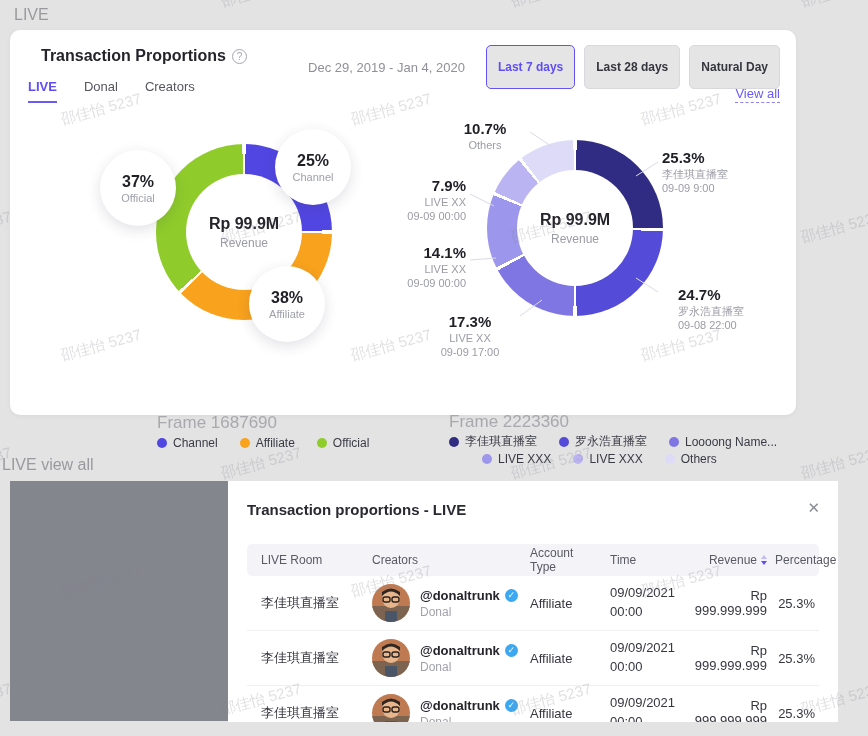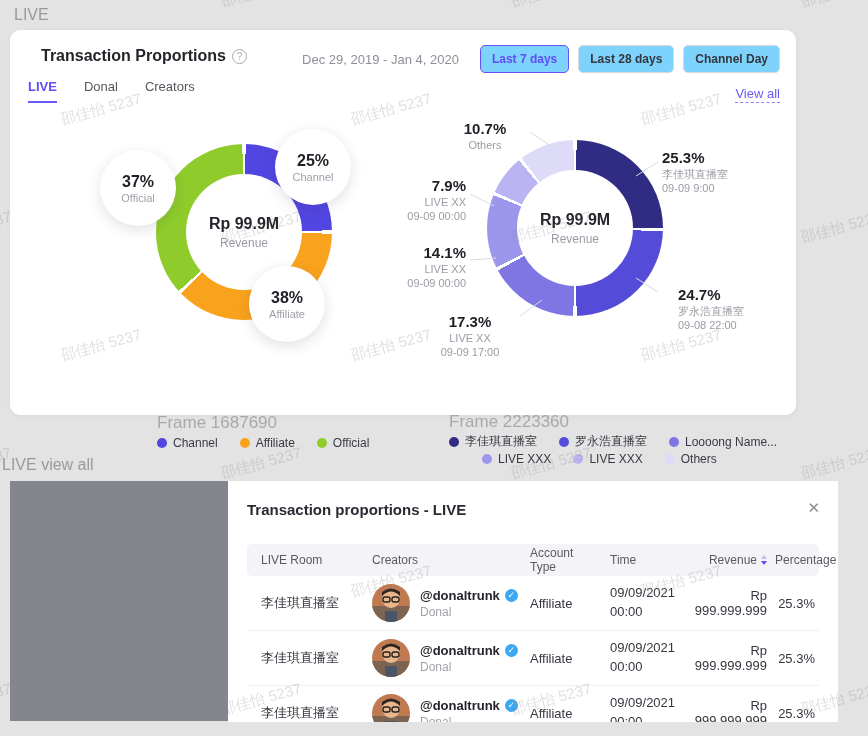--- a/index.html
+++ b/index.html
@@ -13,21 +13,21 @@
   .section-label { position:absolute; font-size:16px; color:#9a9a9e; }
   #lbl-top { left:14px; top:6px; }
   #lbl-bottom { left:2px; top:456px; }
 
   
   .card { position:absolute; left:10px; top:30px; width:786px; height:385px; background:#fff; border-radius:10px; box-shadow:0 1px 5px rgba(0,0,0,.05); }
   .card-title { position:absolute; left:18px; top:17px; font-size:16px; font-weight:700; color:#26242b; display:flex; align-items:center; gap:6px;margin-left:13px; }
   .help-icon { width:15px; height:15px; border:1px solid #a6a6b0; border-radius:50%; color:#a6a6b0; font-size:10px; font-weight:400; display:flex; align-items:center; justify-content:center; }
   .controls { position:absolute; right:16px; top:15px; display:flex; align-items:center; gap:9px; }
   .date-range { font-size:13px; color:#8f8f99; margin-right:12px; }
-  .range-btn { height:28px; padding:4px 11px; background:#7dd3fc; border:1px solid #d8d8de; border-radius:5px; font-size:12px; font-weight:600; color:#35353e; display:flex; align-items:center; cursor:pointer; }
+  .range-btn { height:44px; padding:4px 11px; background:#e5e5e5; border:1px solid #d8d8de; border-radius:5px; font-size:12px; font-weight:600; color:#35353e; display:flex; align-items:center; cursor:pointer; }
   .range-btn.active { border:1.5px solid #6353f6; color:#5f4df5; }
   .tabs { position:absolute; left:18px; top:49px; display:flex; gap:27px; }
   .tab { font-size:13px; color:#55555e; padding-bottom:7px; cursor:pointer; }
   .tab.active { color:#5f4df5; font-weight:700; border-bottom:2px solid #6a5bf7; }
   .view-all { position:absolute; right:16px; top:56px; font-size:13px; color:#6a5bf7; border-bottom:1px dashed #8c80f8; padding-bottom:1px; cursor:pointer; }
 
   
   .donut { position:absolute; width:176px; height:176px; border-radius:50%; }
   #donut-left { left:146px; top:114px; }
   #donut-right { left:477px; top:110px; }
@@ -110,21 +110,21 @@
   <div class="card">
     <div class="card-title">
       <span>Transaction Proportions</span>
       <span class="help-icon">?</span>
     </div>
 
     <div class="controls">
       <span class="date-range">Dec 29, 2019 - Jan 4, 2020</span>
       <button class="range-btn active">Last 7 days</button>
       <button class="range-btn">Last 28 days</button>
-      <button class="range-btn">Channel Day</button>
+      <button class="range-btn">Natural Day</button>
     </div>
 
     <div class="tabs">
       <div class="tab active">LIVE</div>
       <div class="tab">Donal</div>
       <div class="tab">Creators</div>
     </div>
 
     <div class="view-all">View all</div>
 

